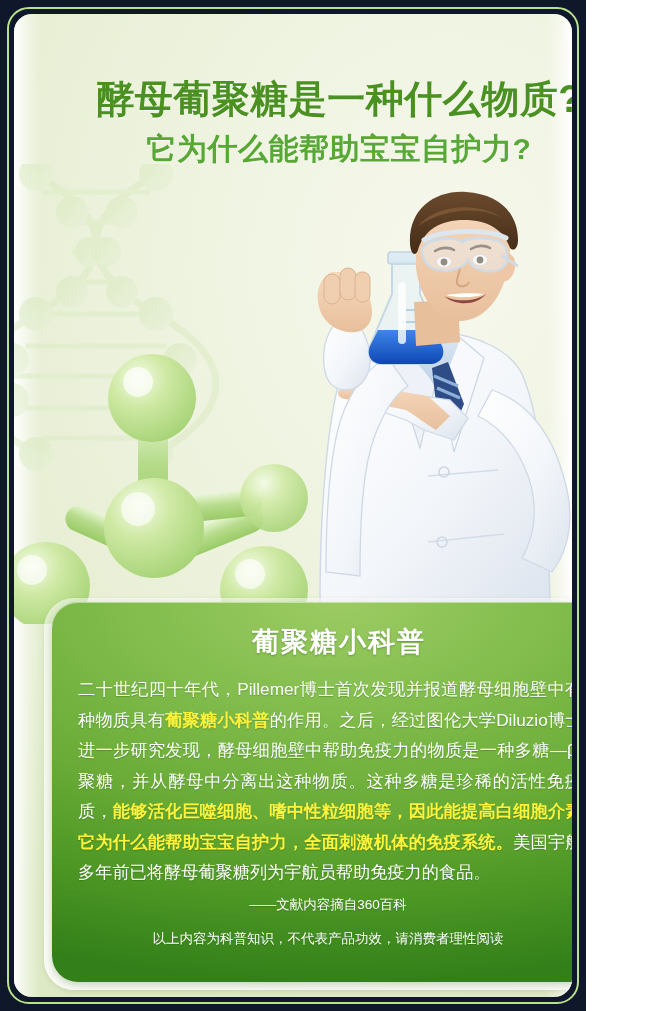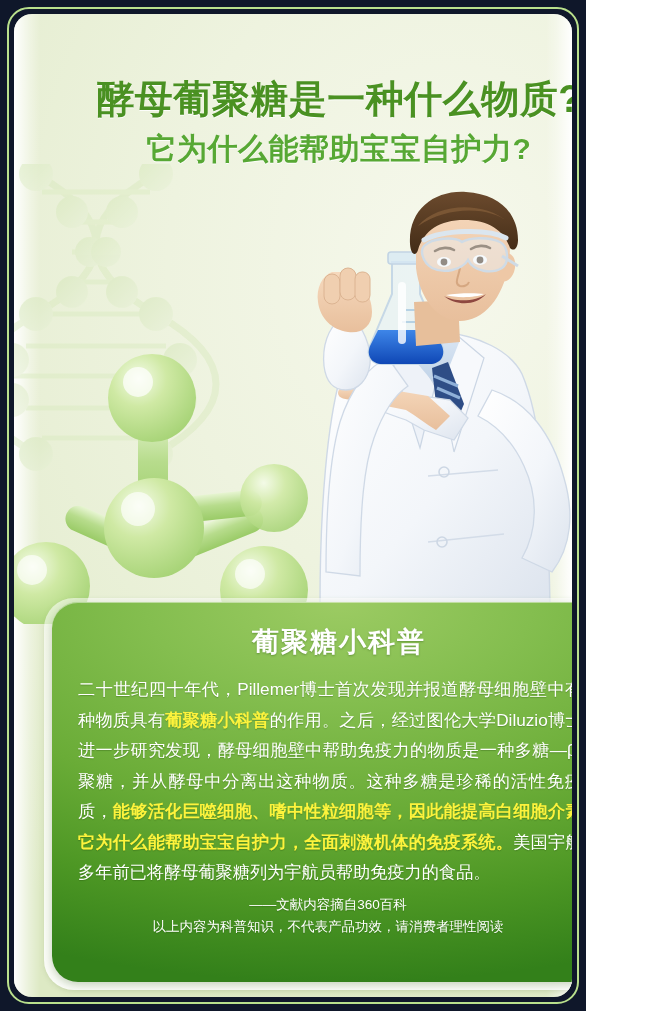--- a/index.html
+++ b/index.html
@@ -89,21 +89,21 @@
     font-size:17.2px;line-height:30.5px;
     color:#ffffff;text-align:justify;
     text-shadow:0 1px 1px rgba(30,70,10,.3);
   }
   .hl{color:#fdf33c;font-weight:bold;}
   .card-foot{
     padding:6px 22px 0 0;text-align:center;color:#ffffff;
     text-shadow:0 1px 1px rgba(30,70,10,.3);
   }
   .foot-src{font-size:13.5px;line-height:22px;}
-  .foot-note{font-size:13.5px;line-height:22px;}
+  .foot-note{font-size:13.5px;line-height:22px;margin-top:12px;}
 </style>
 </head>
 <body>
 
 <div class="page">
 
   <div class="inner-frame">
 
     <div class="left-wash"></div>
     <div class="right-wash"></div>

